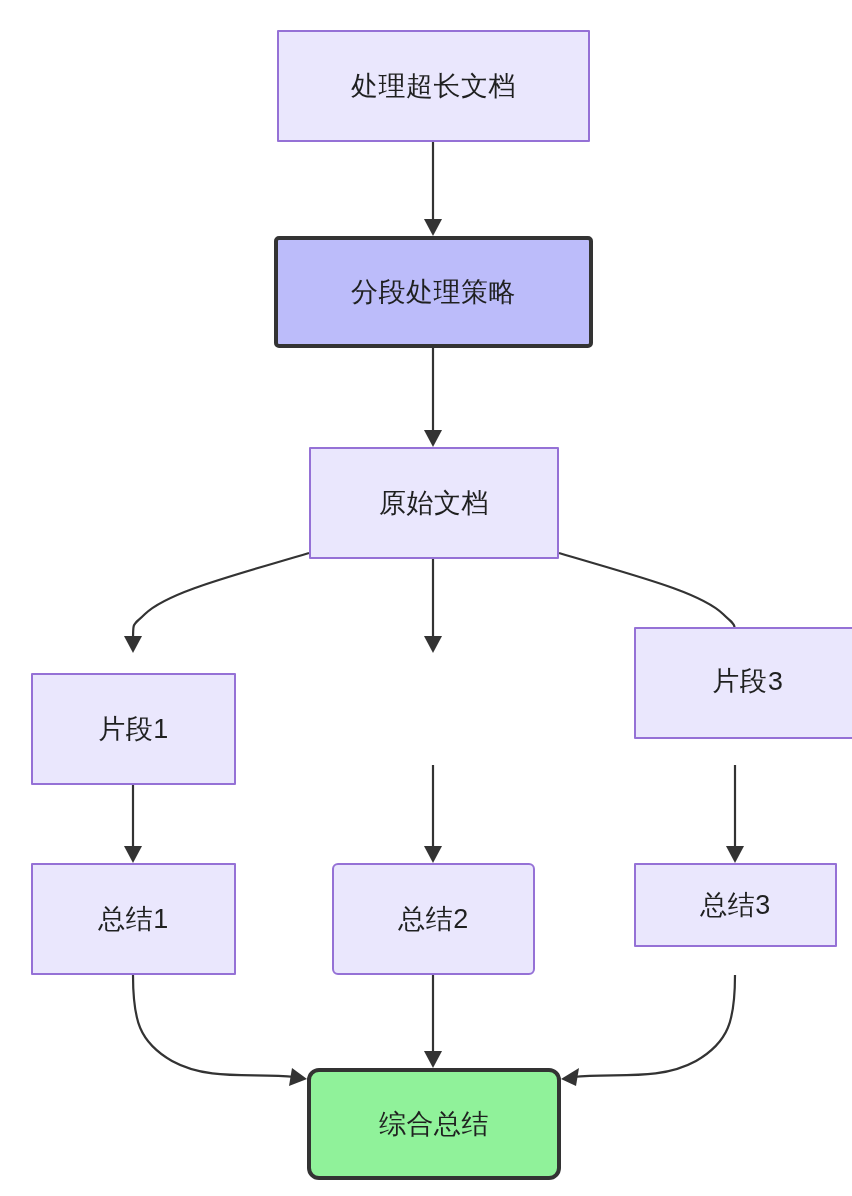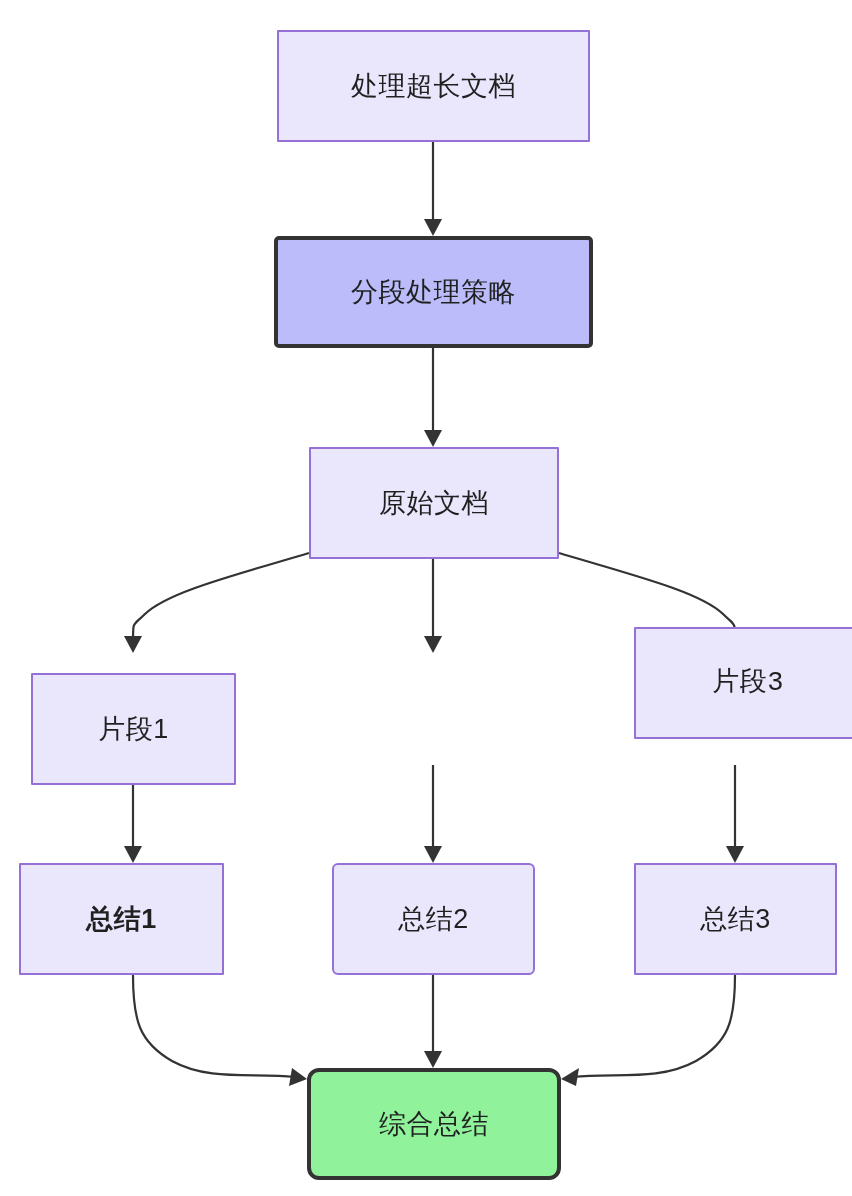--- a/index.html
+++ b/index.html
@@ -123,29 +123,29 @@
 
   <div class="node node-default" style="left:31px; top:653px; width:205px; height:112px;margin-top:20px;">
     <span class="node-label">片段1</span>
   </div>
 
 
   <div class="node node-default" style="left:634px; top:627px; width:228px; height:112px;font-family:Liberation Mono, monospace;">
     <span class="node-label">片段3</span>
   </div>
 
-  <div class="node node-default" style="left:19px; top:863px; width:205px; height:112px;font-weight:bold;">
+  <div class="node node-default" style="left:31px; top:863px; width:205px; height:112px;">
     <span class="node-label">总结1</span>
   </div>
 
   <div class="node node-default" style="left:332px; top:863px; width:203px; height:112px;border-radius:6px;">
     <span class="node-label">总结2</span>
   </div>
 
-  <div class="node node-default" style="left:634px; top:863px; width:203px; height:112px;">
+  <div class="node node-default" style="left:634px; top:863px; width:203px; height:84px;">
     <span class="node-label">总结3</span>
   </div>
 
   <div class="node node-final" style="left:307px; top:1068px; width:254px; height:112px;">
     <span class="node-label">综合总结</span>
   </div>
 
 </div>
 
 </body></html>

